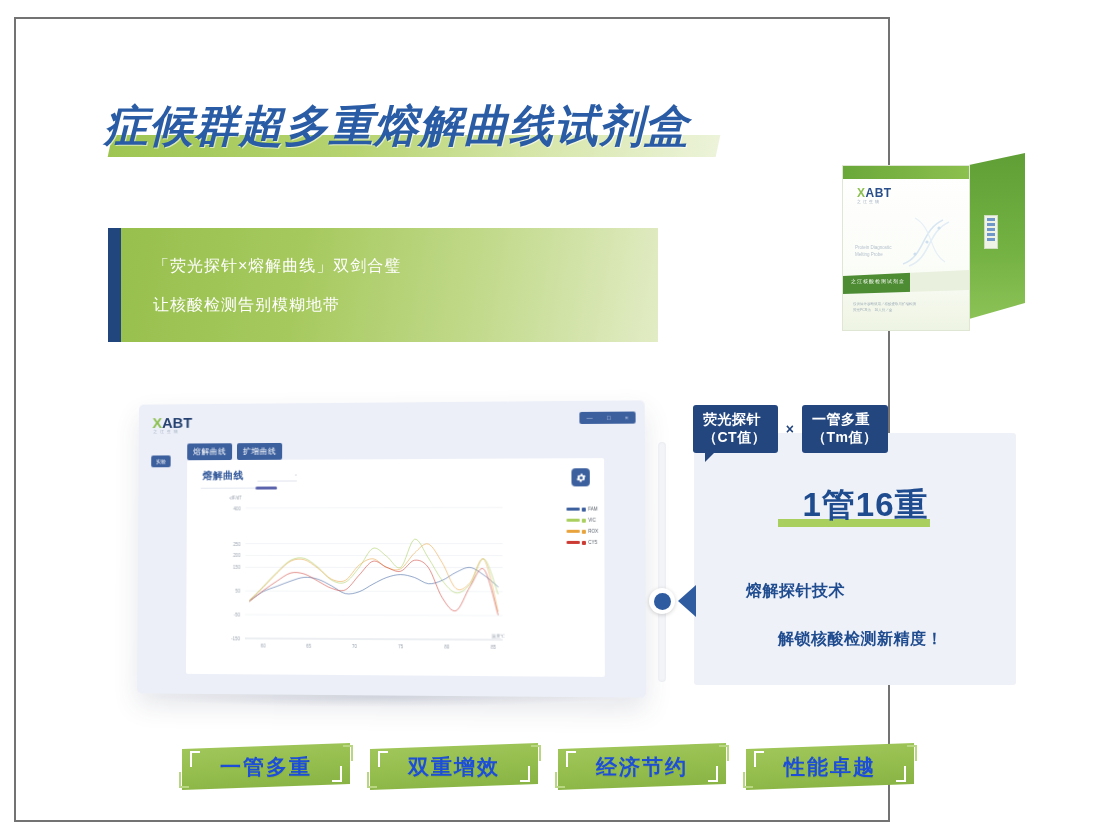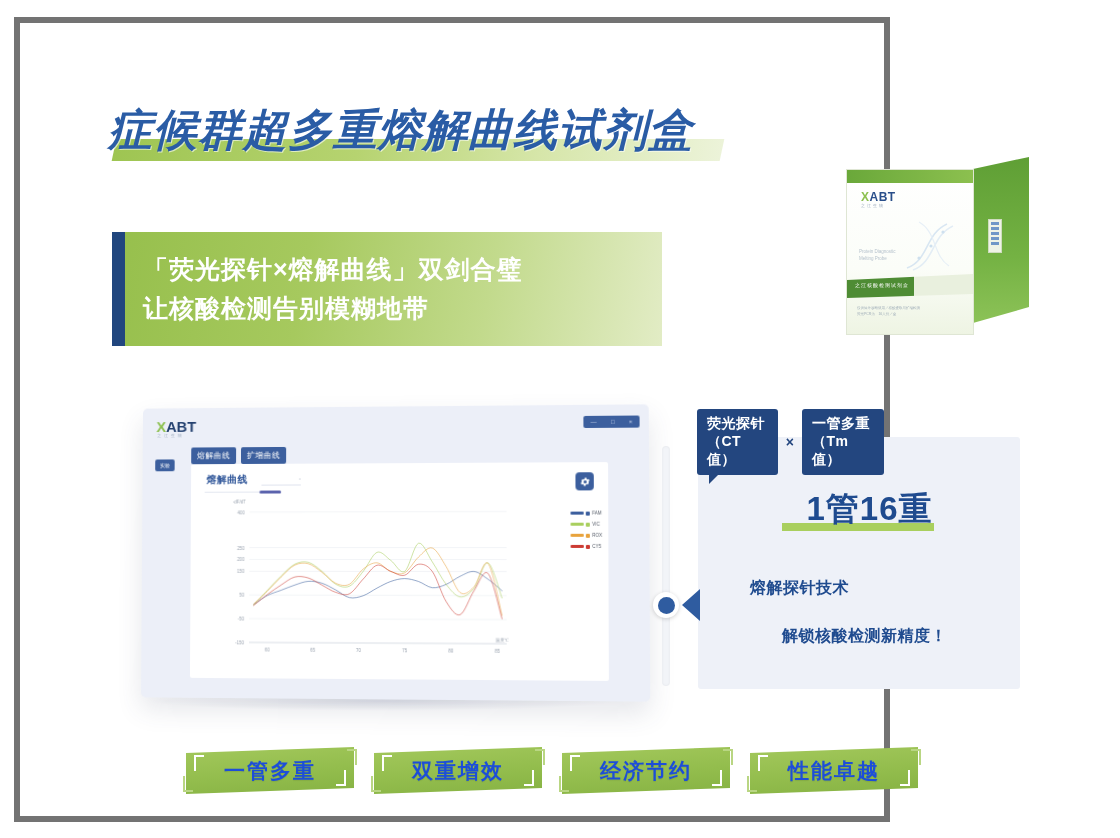--- a/index.html
+++ b/index.html
@@ -7,21 +7,21 @@
     width: 1120px; height: 838px;
     background: #ffffff;
     font-family: "Liberation Sans", "DejaVu Sans", sans-serif;
     overflow: hidden;
   }
 
   .page {
     position: absolute;
     left: 14px; top: 17px;
     width: 876px; height: 805px;
-    border: 6px solid #737373;
+    border: 2px solid #737373;
     background: #ffffff;
   }
 
   
   .title-wrap {
     position: absolute;
     left: 88px; top: 78px;
     width: 640px; height: 62px;
   }
   .title-bar {
@@ -53,25 +53,25 @@
     display: flex;
     align-items: center;
   }
   .subtitle-edge {
     position: absolute;
     left: 0; top: 0;
     width: 13px; height: 100%;
     background: #21467e;
   }
   .subtitle-text {
-    margin-left: 31px;
+    margin-left: 45px;
     color: #ffffff;
-    font-size: 25px;
+    font-size: 16px;
     line-height: 39px;
-    font-weight: 700;
+    font-weight: 400;
     letter-spacing: 1px;
   }
 
   
   .product-box {
     position: absolute;
     left: 826px; top: 134px;
     width: 186px; height: 190px;
   }
   .box-front {
@@ -290,21 +290,21 @@
     margin-left: 21px;
   }
   .big-underline {
     position: absolute;
     left: 84px; top: 86px;
     width: 152px; height: 8px;
     background: #a9cf5e;
     z-index: 1;
   }
   .info-lines {
-    position: absolute; left: 52px; top: 135px;
+    position: absolute; left: 52px; top: 142px;
     color: #1f4b8f; font-size: 16px; font-weight: bold; line-height: 32px;
     letter-spacing: .5px;
   }
   .info-lines .l2 { padding-left: 32px; margin-top: 16px; }
 
   
   .badges {
     position: absolute;
     left: 166px; top: 724px;
     display: flex; gap: 20px;

